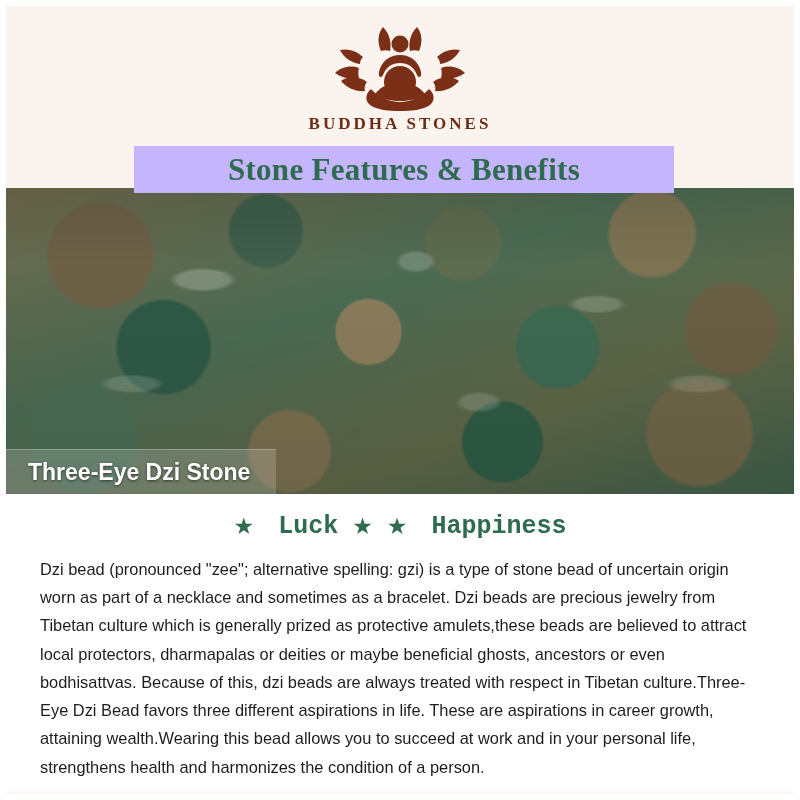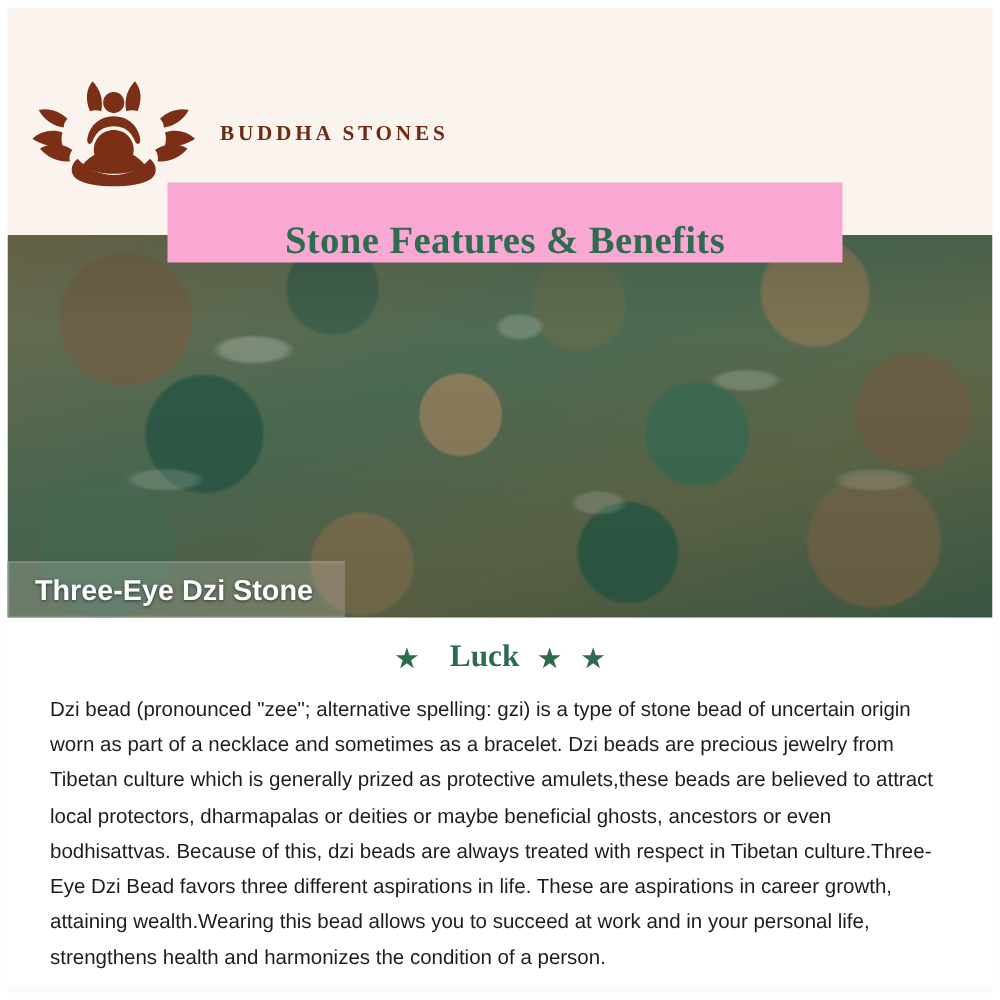--- a/index.html
+++ b/index.html
@@ -22,20 +22,21 @@
     border: 6px solid #ffffff;
     overflow: hidden;
   }
 
   
   .header {
     position: relative;
     height: 182px;
     background: #fbf4ee;
     display: flex;
+    flex-direction: column;
     align-items: center;
     justify-content: flex-start;
     padding-top: 18px;
     box-sizing: border-box;
   }
   .logo-mark {
     width: 170px;
     height: 88px;
     display: block;
   }
@@ -47,24 +48,24 @@
     font-weight: bold;
     font-family: "Liberation Serif", serif;
   }
 
   
   .title-band {
     position: absolute;
     left: 128px;
     top: 140px;
     width: 540px;
-    height: 64px;
-    background: #f9a8d4;
-    display: flex;
-    align-items: flex-end;
+    height: 47px;
+    background: #c4b5fd;
+    display: flex;
+    align-items: center;
     justify-content: center;
     z-index: 5;
   }
   .title-band .title-text {
     font-family: "Liberation Serif", serif;
     font-weight: bold;
     font-size: 31px;
     color: #2f6b4f;
     letter-spacing: 0.3px;
     white-space: nowrap;
@@ -151,21 +152,21 @@
   }
   .star {
     color: #2f6b4f;
     font-size: 23px;
     line-height: 1;
   }
   .benefit-label {
     color: #2f6b4f;
     font-size: 25px;
     font-weight: bold;
-    font-family: Liberation Serif, serif;
+    font-family: Liberation Mono, monospace;
     margin-left: 16px;
   }
 
   .body-text {
     color: #1d1d1d;
     font-size: 16.4px;
     line-height: 1.72;
     text-align: left;
     font-family: "Liberation Sans", sans-serif;
   }
@@ -221,19 +222,20 @@
     <div class="benefits">
       <div class="benefit">
         <span class="star">★</span>
         <span class="benefit-label">Luck</span>
       </div>
       <div class="benefit">
         <span class="star">★</span>
       </div>
       <div class="benefit">
         <span class="star">★</span>
+        <span class="benefit-label">Happiness</span>
       </div>
     </div>
 
     <div class="body-text">Dzi bead (pronounced "zee"; alternative spelling: gzi) is a type of stone bead of uncertain origin worn as part of a necklace and sometimes as a bracelet. Dzi beads are precious jewelry from Tibetan culture which is generally prized as protective amulets,these beads are believed to attract local protectors, dharmapalas or deities or maybe beneficial ghosts, ancestors or even bodhisattvas. Because of this, dzi beads are always treated with respect in Tibetan culture.Three-Eye Dzi Bead favors three different aspirations in life. These are aspirations in career growth, attaining wealth.Wearing this bead allows you to succeed at work and in your personal life, strengthens health and harmonizes the condition of a person.</div>
   </div>
 
 </div>
 
 </body></html>

